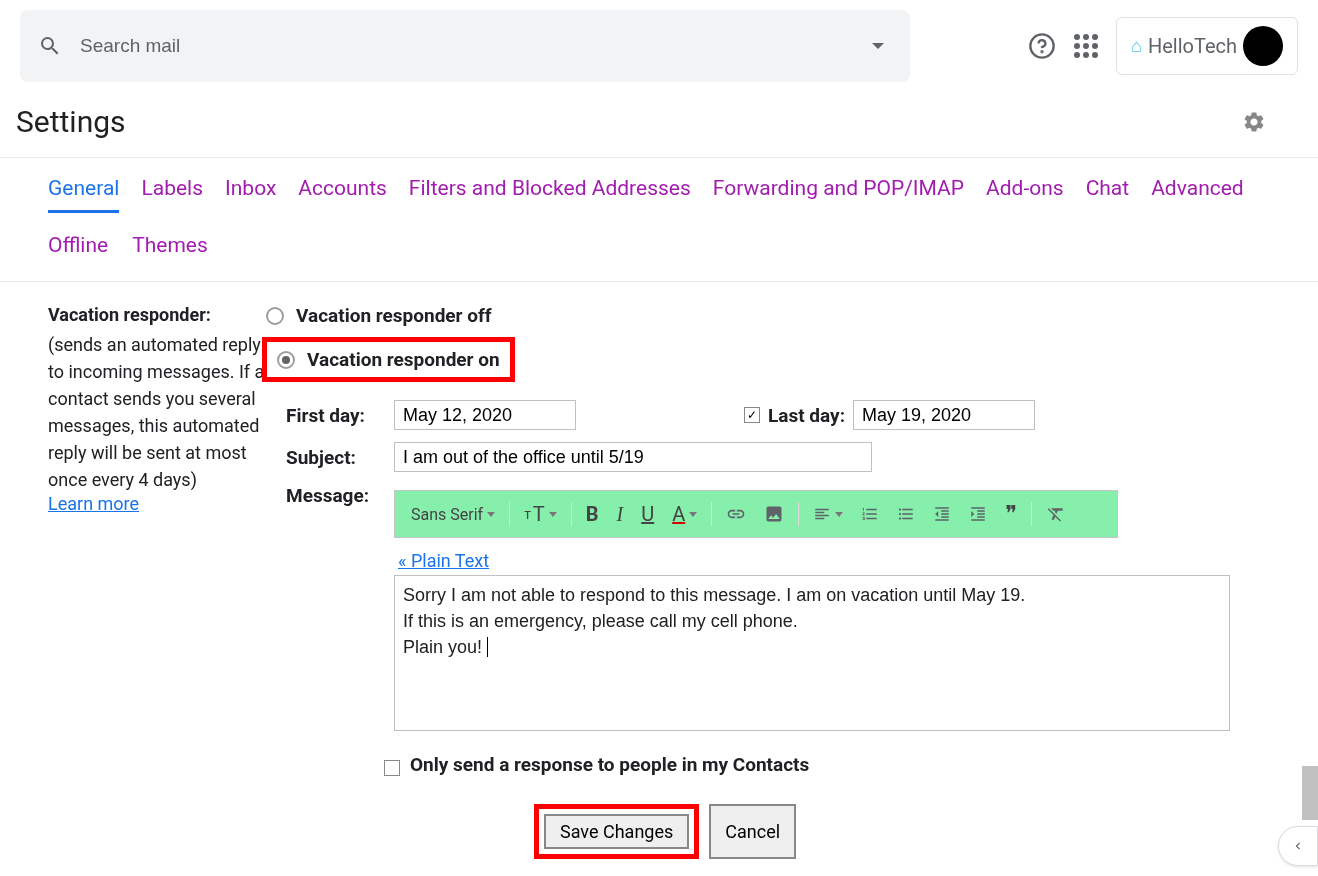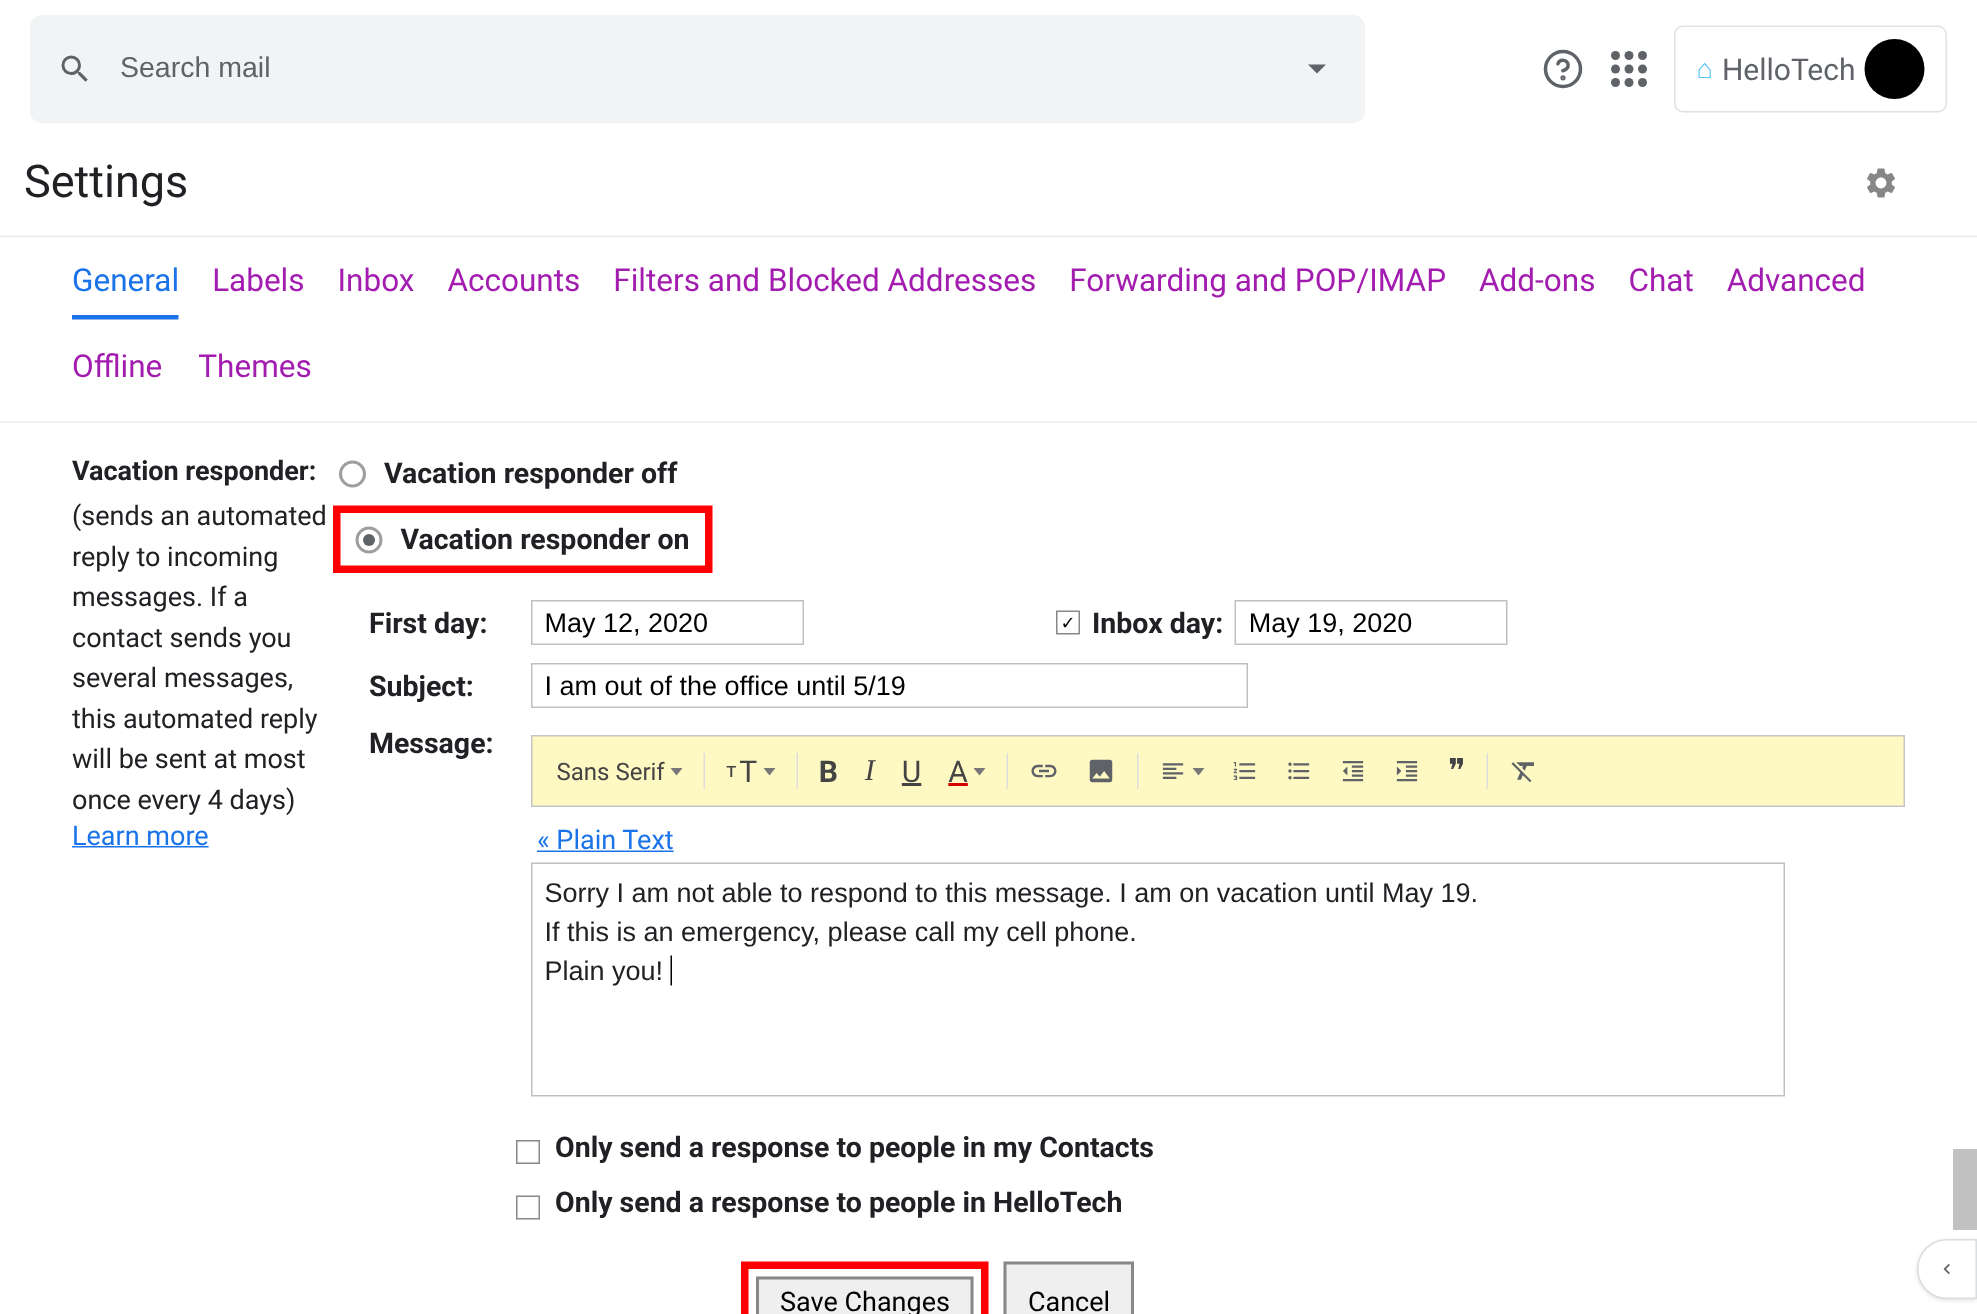--- a/index.html
+++ b/index.html
@@ -37,21 +37,21 @@
 .highlight-red { border: 5px solid #ff0000; display: inline-flex; align-items: center; padding: 6px 10px; gap: 12px; margin-left: -4px; }
 .form-row { display: flex; align-items: center; gap: 12px; margin: 12px 0; }
 .form-label { font-weight: 700; font-size: 19px; min-width: 96px; }
 .text-input { border: 1px solid #c0c0c0; padding: 4px 8px; font-size: 18px; height: 30px; }
 .first-day { width: 182px; }
 .subject-input { width: 478px; }
 .last-day-wrap { display: flex; align-items: center; gap: 8px; margin-left: 156px; }
 .checkbox { width: 16px; height: 16px; border: 1px solid #888; display: inline-flex; align-items: center; justify-content: center; font-size: 12px; }
 .checkbox.checked::after { content: '✓'; color: #000; }
 .last-day-input { width: 182px; }
-.toolbar { display: flex; align-items: center; border: 1px solid #c4c4c4; background: #fef9c3; padding: 6px 8px; gap: 2px; width: 916px; margin-top: 6px; }
+.toolbar { display: flex; align-items: center; border: 1px solid #c4c4c4; background: #86efac; padding: 6px 8px; gap: 2px; width: 724px; margin-top: 6px; }
 .tb-item { padding: 4px 8px; color: #444; font-size: 16px; display: flex; align-items: center; gap: 4px; cursor: pointer; }
 .tb-sep { width: 1px; height: 24px; background: #ddd; margin: 0 4px; }
 .tb-caret { width: 0; height: 0; border-left: 4px solid transparent; border-right: 4px solid transparent; border-top: 5px solid #777; }
 .plain-text { color: #1a73e8; font-size: 18px; margin: 12px 0 4px 4px; display: inline-block; }
 .editor { border: 1px solid #c0c0c0; width: 836px; height: 156px; padding: 6px 8px; font-size: 18px; line-height: 1.45; font-family: Arial, sans-serif; }
 .opt-row { display: flex; align-items: flex-end; gap: 10px; font-size: 19px; font-weight: 700; margin-top: 22px; }
 .footer-btns { display: flex; gap: 10px; margin-top: 28px; margin-left: 156px; }
 .btn { border: 2px solid #888; background: #efefef; padding: 5px 14px; font-size: 18px; font-family: inherit; cursor: pointer; }
 .save-wrap { border: 5px solid #ff0000; padding: 5px; display: inline-block; }
 .scroll-ind { position: absolute; right: 0; top: 766px; width: 16px; height: 54px; background: #c1c1c1; }
@@ -136,21 +136,21 @@
     <div class="highlight-red">
       <span class="radio selected"></span>
       <span style="font-weight:700;font-size:19px;">Vacation responder on</span>
     </div>
 
     <div class="form-row" style="margin-left:20px;margin-top:18px;">
       <span class="form-label">First day:</span>
       <input class="text-input first-day" value="May 12, 2020" style="">
       <div class="last-day-wrap">
         <span class="checkbox checked"></span>
-        <span class="form-label" style="min-width:auto;">Inbox day:</span>
+        <span class="form-label" style="min-width:auto;">Last day:</span>
         <input class="text-input last-day-input" value="May 19, 2020" style="">
       </div>
     </div>
 
     <div class="form-row" style="margin-left:20px;">
       <span class="form-label">Subject:</span>
       <input class="text-input subject-input" value="I am out of the office until 5/19" style="">
     </div>
 
     <div class="form-row" style="margin-left:20px; align-items:flex-start;">
@@ -235,24 +235,20 @@
           <div>If this is an emergency, please call my cell phone.</div>
           <div><span>Plain you!</span><span class="cursor-caret">&nbsp;</span></div>
         </div>
       </div>
     </div>
 
     <div class="opt-row" style="margin-left:118px;">
       <span class="checkbox"></span>
       <span>Only send a response to people in my Contacts</span>
     </div>
-    <div class="opt-row" style="margin-left:118px;margin-top:14px;">
-      <span class="checkbox"></span>
-      <span>Only send a response to people in HelloTech</span>
-    </div>
 
     <div class="footer-btns" style="margin-left:268px;">
       <span class="save-wrap">
         <button class="btn">Save Changes</button>
       </span>
       <button class="btn">Cancel</button>
     </div>
   </div>
 </div>
 

